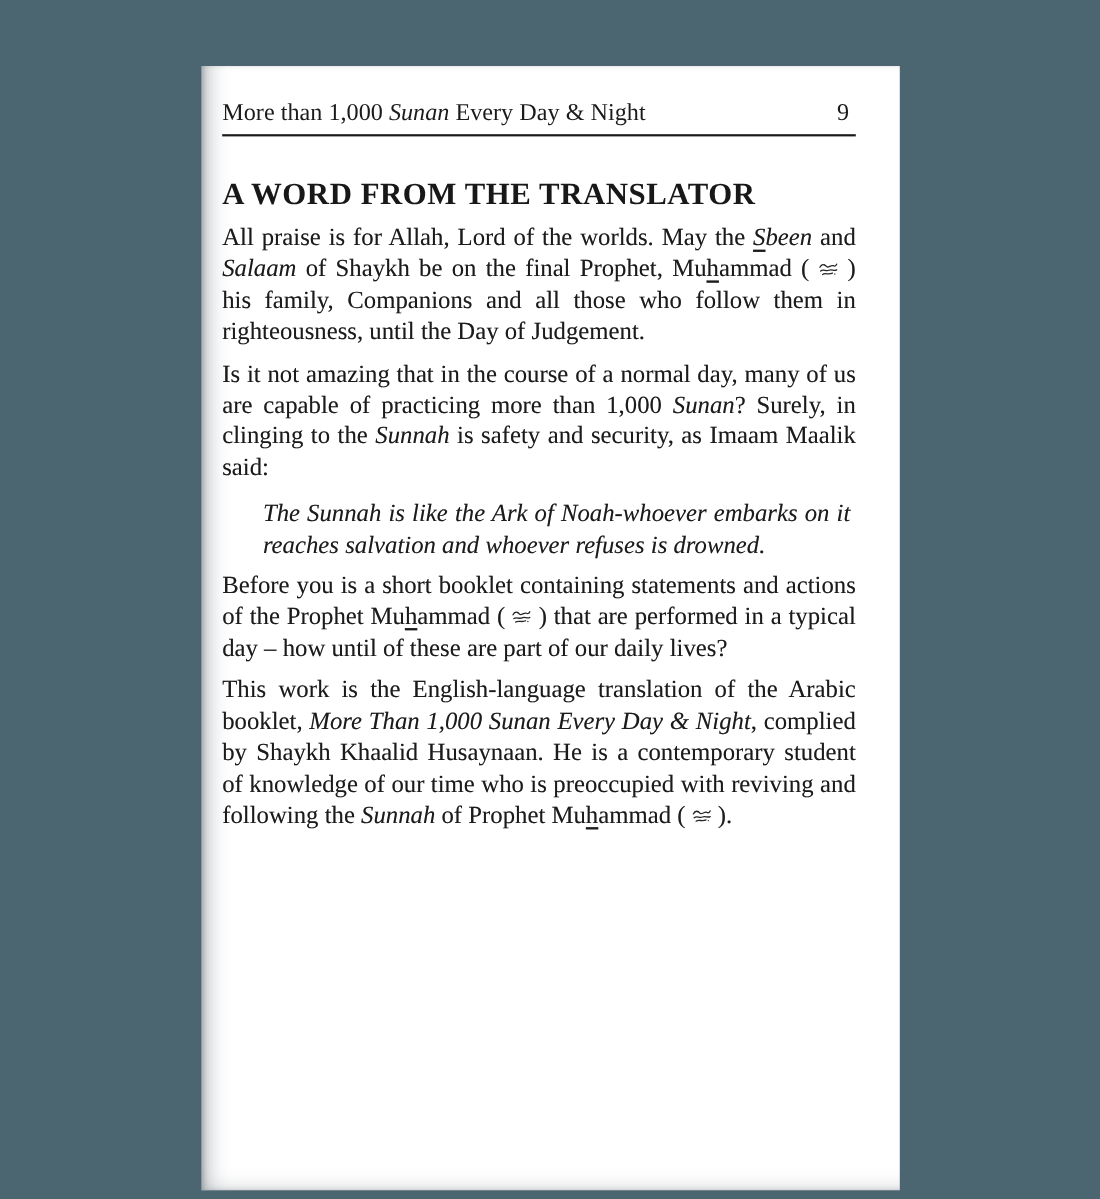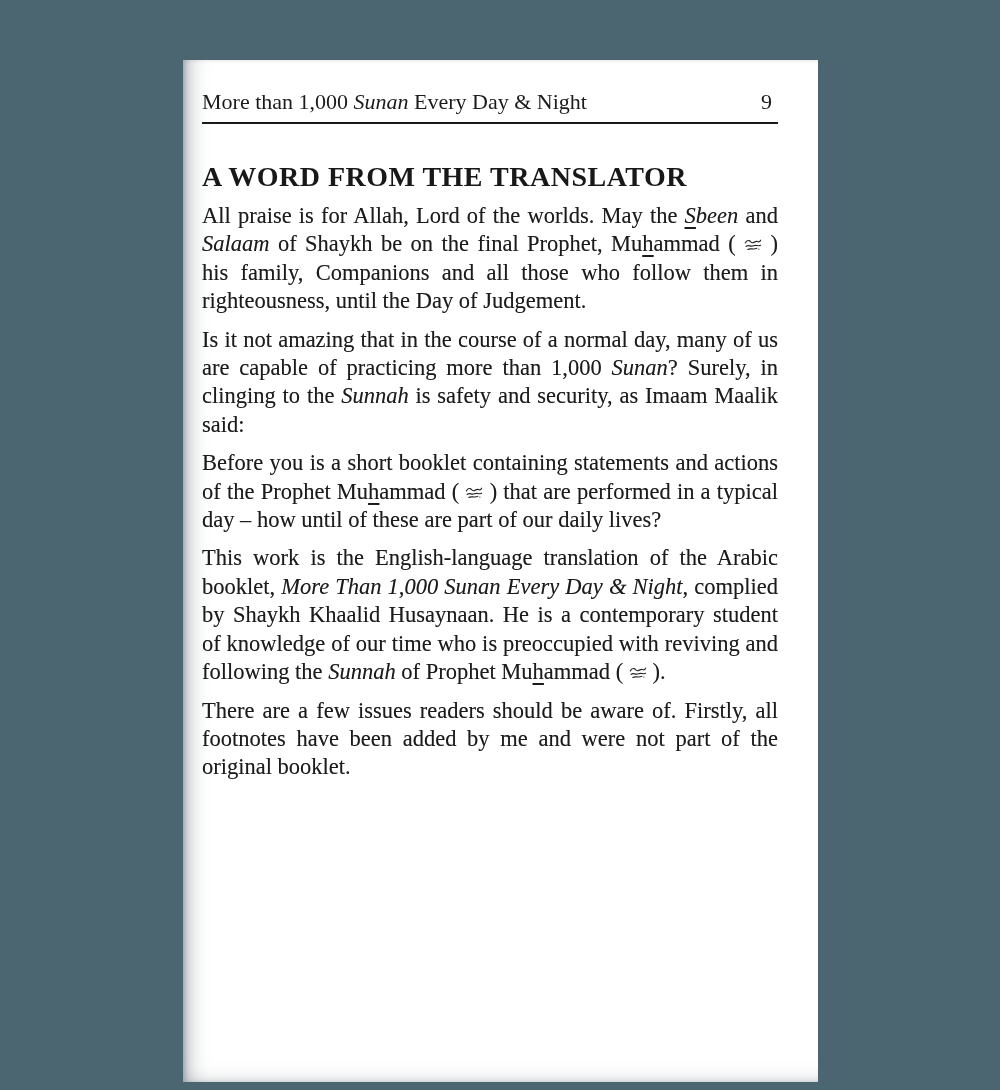--- a/index.html
+++ b/index.html
@@ -111,20 +111,21 @@
     <path d="M2 7 C4 2.5, 8 2.5, 10.5 6 C12.5 8.8, 16.5 3.5, 19.5 5 C22.5 6.5, 23.5 4, 24 3"></path>
     <path d="M3 12 C6.5 9, 10 13, 13.8 11 C17.5 9, 20.5 12.5, 24 10.5"></path>
     <path d="M5.5 16.5 C9 13.8, 13.5 17.5, 18.5 14.8"></path>
     <circle cx="8" cy="4.2" r="0.9"></circle>
     <circle cx="21.5" cy="15.8" r="0.9"></circle>
   </svg>
 <span>) his family, Companions and all those who follow them in righteousness, until the Day of Judgement.</span></p>
 
     <p class="para"><span>Is it not amazing that in the course of a normal day, many of us are capable of practicing more than 1,000 </span><span class="i">Sunan</span><span>? Surely, in clinging to the </span><span class="i">Sunnah</span><span> is safety and security, as Imaam Maalik said:</span></p>
 
+    <blockquote class="quote"><span>The Sunnah is like the Ark of Noah-whoever embarks on it reaches salvation and whoever refuses is drowned.</span></blockquote>
 
     <p class="para"><span>Before you is a short booklet containing statements and actions of the Prophet Mu</span><span class="u">h</span><span>ammad (</span>
   <svg class="saw-icon" viewBox="0 0 26 20" aria-hidden="true">
     <path d="M2 7 C4 2.5, 8 2.5, 10.5 6 C12.5 8.8, 16.5 3.5, 19.5 5 C22.5 6.5, 23.5 4, 24 3"></path>
     <path d="M3 12 C6.5 9, 10 13, 13.8 11 C17.5 9, 20.5 12.5, 24 10.5"></path>
     <path d="M5.5 16.5 C9 13.8, 13.5 17.5, 18.5 14.8"></path>
     <circle cx="8" cy="4.2" r="0.9"></circle>
     <circle cx="21.5" cy="15.8" r="0.9"></circle>
   </svg>
 <span>) that are performed in a typical day – how until of these are part of our daily lives?</span></p>
@@ -132,17 +133,16 @@
     <p class="para"><span>This work is the English-language translation of the Arabic booklet, </span><span class="i">More Than 1,000 Sunan Every Day &amp; Night</span><span>, complied by Shaykh Khaalid Husaynaan. He is a contemporary student of knowledge of our time who is preoccupied with reviving and following the </span><span class="i">Sunnah</span><span> of Prophet Mu</span><span class="u">h</span><span>ammad (</span>
   <svg class="saw-icon" viewBox="0 0 26 20" aria-hidden="true">
     <path d="M2 7 C4 2.5, 8 2.5, 10.5 6 C12.5 8.8, 16.5 3.5, 19.5 5 C22.5 6.5, 23.5 4, 24 3"></path>
     <path d="M3 12 C6.5 9, 10 13, 13.8 11 C17.5 9, 20.5 12.5, 24 10.5"></path>
     <path d="M5.5 16.5 C9 13.8, 13.5 17.5, 18.5 14.8"></path>
     <circle cx="8" cy="4.2" r="0.9"></circle>
     <circle cx="21.5" cy="15.8" r="0.9"></circle>
   </svg>
 <span>).</span></p>
 
-    <p class="para"><span>There are a few issues readers should be aware of. Firstly, all footnotes have been added by me and were not part of the original booklet.</span></p>
 
 
   </div>
 </div>
 
 </body></html>

